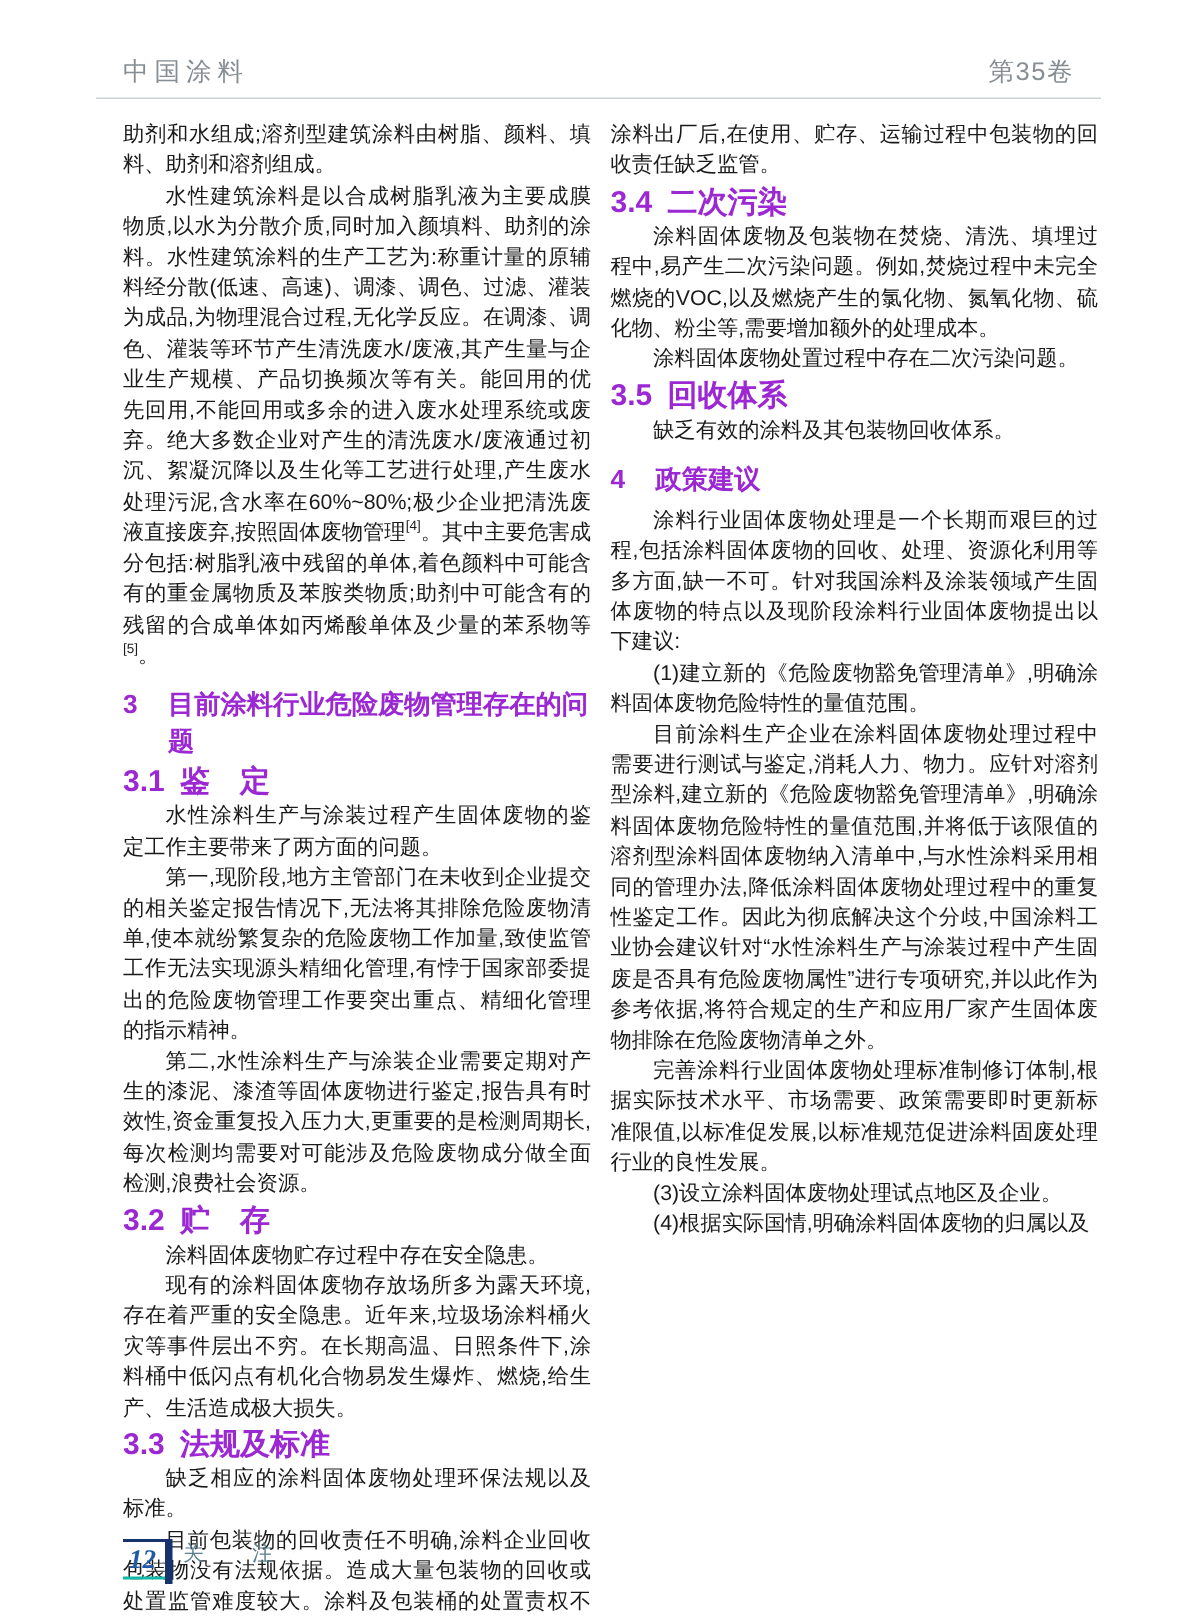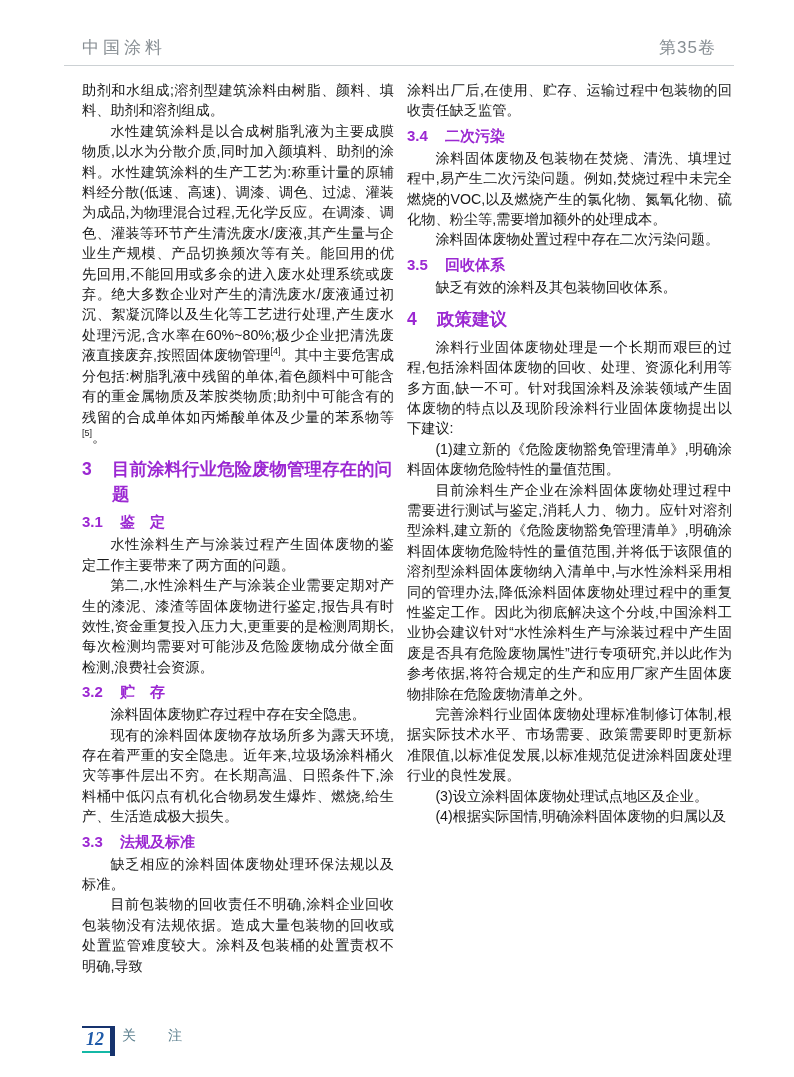--- a/index.html
+++ b/index.html
@@ -42,21 +42,21 @@
     font-weight:bold;
     font-size:17.5px;line-height:24.5px;
     margin:10px 0 5px 0;
   }
   .h1 .hnum{flex:0 0 30px;}
   .h1 .htitle{flex:1;}
   .h2{
     display:flex;
     color:#9b28d2;
     font-weight:bold;
-    font-size:15px;line-height:21px;
+    font-size:20px;line-height:21px;
     margin:4px 0 2px 0;
   }
   .h2 .hnum{flex:0 0 38px;}
   .h2 .htitle{flex:1;}
   
   .footer{
     position:absolute;left:82px;top:1026px;
     display:flex;align-items:flex-start;
   }
   .pagenum{
@@ -94,20 +94,21 @@
       <div class="para">水性建筑涂料是以合成树脂乳液为主要成膜物质,以水为分散介质,同时加入颜填料、助剂的涂料。水性建筑涂料的生产工艺为:称重计量的原辅料经分散(低速、高速)、调漆、调色、过滤、灌装为成品,为物理混合过程,无化学反应。在调漆、调色、灌装等环节产生清洗废水/废液,其产生量与企业生产规模、产品切换频次等有关。能回用的优先回用,不能回用或多余的进入废水处理系统或废弃。绝大多数企业对产生的清洗废水/废液通过初沉、絮凝沉降以及生化等工艺进行处理,产生废水处理污泥,含水率在60%~80%;极少企业把清洗废液直接废弃,按照固体废物管理<sup>[4]</sup>。其中主要危害成分包括:树脂乳液中残留的单体,着色颜料中可能含有的重金属物质及苯胺类物质;助剂中可能含有的残留的合成单体如丙烯酸单体及少量的苯系物等<sup>[5]</sup>。</div>
       <div class="h1">
         <span class="hnum">3</span>
         <span class="htitle">目前涂料行业危险废物管理存在的问题</span>
       </div>
       <div class="h2">
         <span class="hnum">3.1</span>
         <span class="htitle">鉴　定</span>
       </div>
       <div class="para">水性涂料生产与涂装过程产生固体废物的鉴定工作主要带来了两方面的问题。</div>
+      <div class="para">第一,现阶段,地方主管部门在未收到企业提交的相关鉴定报告情况下,无法将其排除危险废物清单,使本就纷繁复杂的危险废物工作加量,致使监管工作无法实现源头精细化管理,有悖于国家部委提出的危险废物管理工作要突出重点、精细化管理的指示精神。</div>
       <div class="para">第二,水性涂料生产与涂装企业需要定期对产生的漆泥、漆渣等固体废物进行鉴定,报告具有时效性,资金重复投入压力大,更重要的是检测周期长,每次检测均需要对可能涉及危险废物成分做全面检测,浪费社会资源。</div>
       <div class="h2">
         <span class="hnum">3.2</span>
         <span class="htitle">贮　存</span>
       </div>
       <div class="para">涂料固体废物贮存过程中存在安全隐患。</div>
       <div class="para">现有的涂料固体废物存放场所多为露天环境,存在着严重的安全隐患。近年来,垃圾场涂料桶火灾等事件层出不穷。在长期高温、日照条件下,涂料桶中低闪点有机化合物易发生爆炸、燃烧,给生产、生活造成极大损失。</div>
       <div class="h2">
         <span class="hnum">3.3</span>
         <span class="htitle">法规及标准</span>

